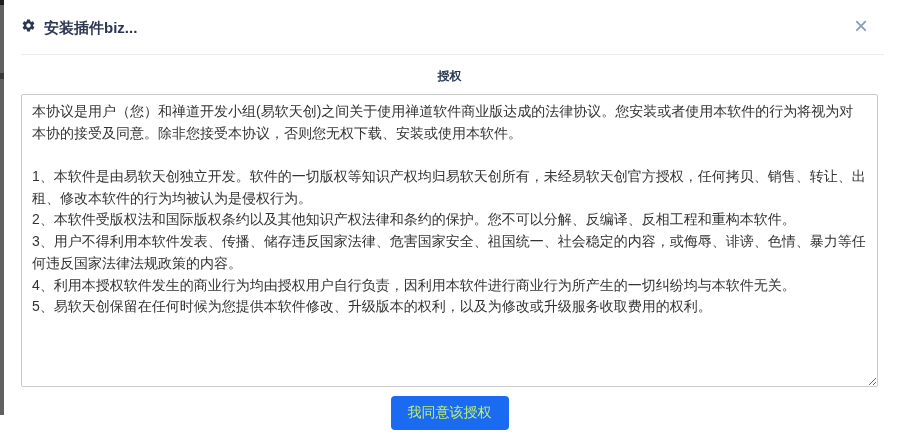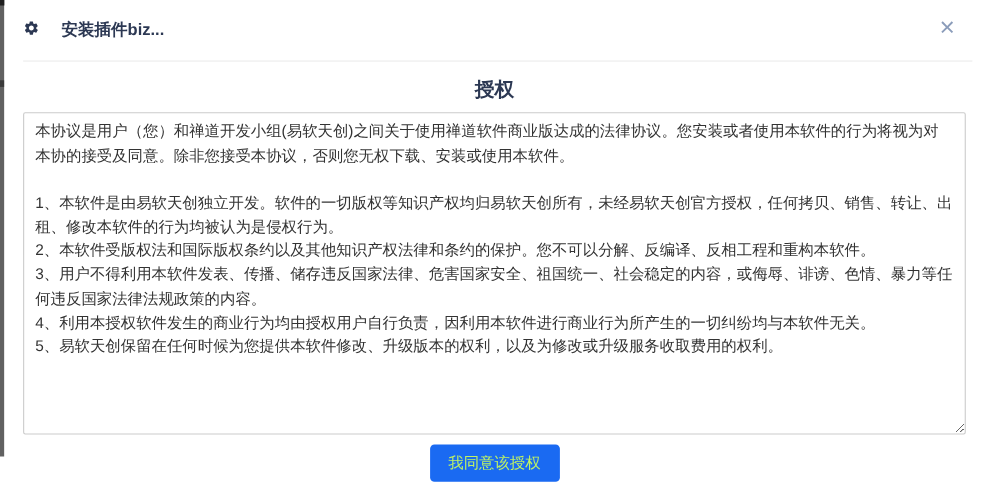--- a/index.html
+++ b/index.html
@@ -30,21 +30,21 @@
 
   .dialog {
     position: absolute; left: 4px; top: 0; right: 0; bottom: 0;
     background: #fff;
   }
   .dialog-header {
     position: relative;
     padding: 18px 24px 0 17px;
   }
   .dialog-title {
-    display: flex; align-items: center; gap: 20px;
+    display: flex; align-items: center; gap: 8px;
     color: var(--heading_text, #2c3853);
     font-weight: bold; font-size: 15px;
     line-height: 1.2;
   }
   .gear-svg { width: 15px; height: 15px; flex: 0 0 auto; }
   .close-btn {
     position: absolute; top: 12px; right: 29px;
     font-size: 24px; line-height: 1;
     color: var(--close_icon, #8b9cba);
     cursor: pointer;
@@ -56,21 +56,21 @@
     margin: 17px 17px 0 17px;
     border-bottom: 1px solid #ececec;
     height: 0;
   }
 
   .dialog-body { padding: 0 0 0 17px; width: 874px; }
   .section-title {
     width: 857px;
     text-align: center;
     font-weight: bold;
-    font-size: 18px;
+    font-size: 12px;
     color: var(--heading_text, #2c3853);
     margin: 13px 0 9px 0;
   }
   .license-textarea {
     display: block;
     width: 857px; height: 293px;
     border: 1px solid var(--textarea_border, #cbcbcb);
     border-radius: 2px;
     background: #fff;
     padding: 6px 10px;

